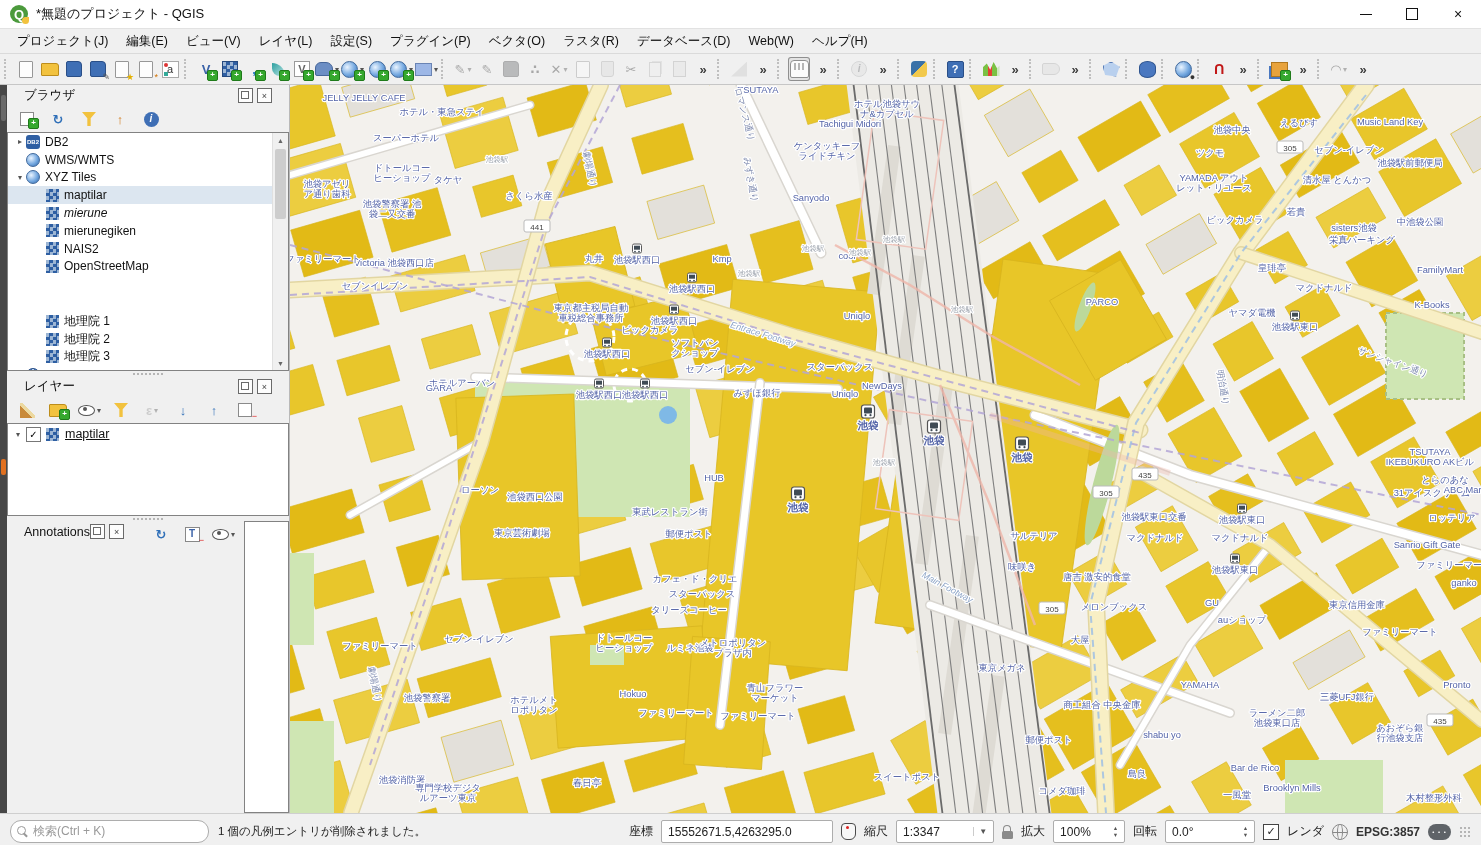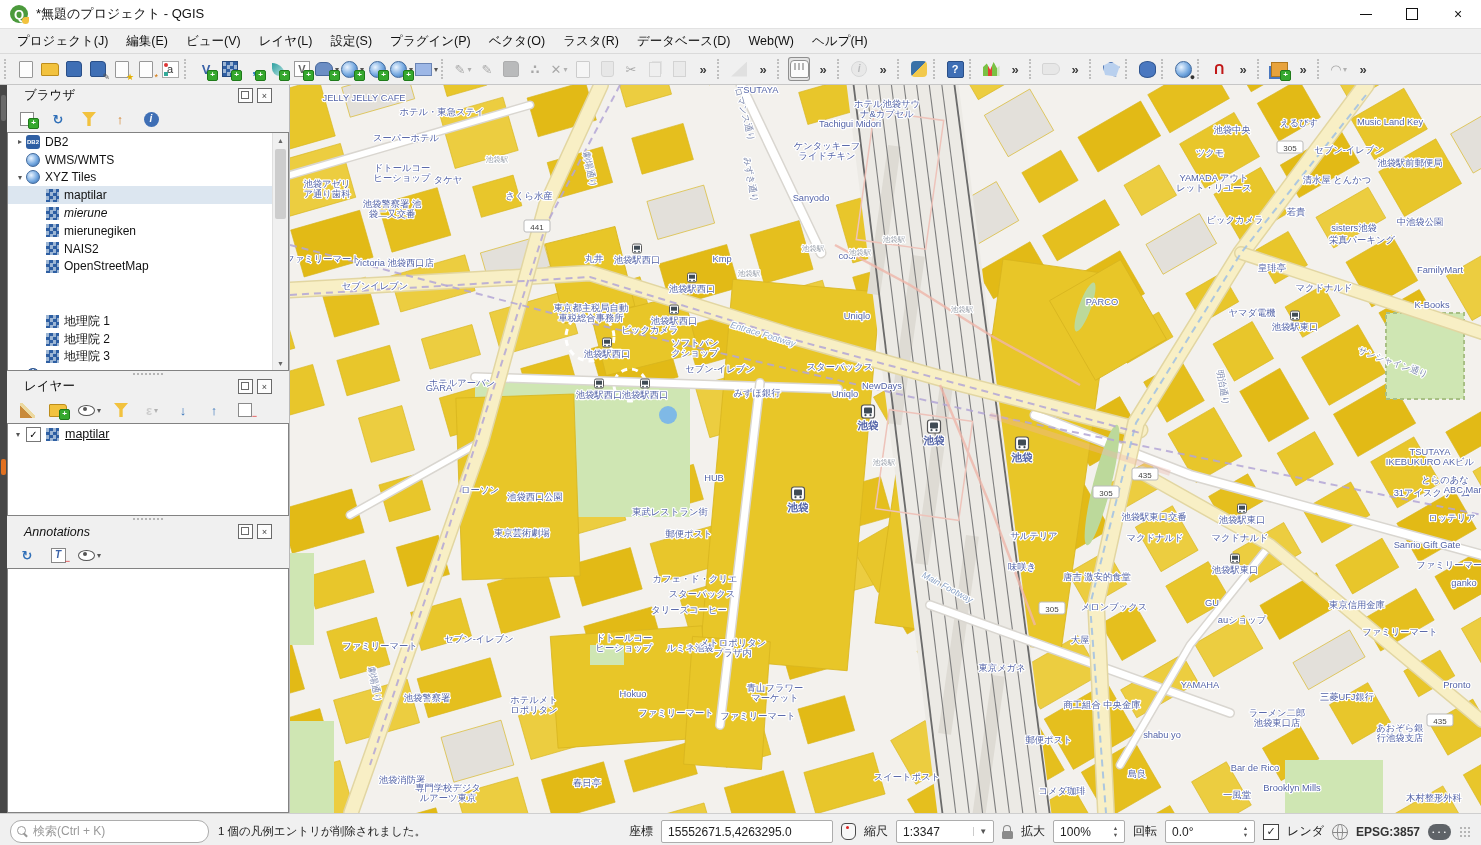--- a/index.html
+++ b/index.html
@@ -486,21 +486,21 @@
           <div id="layer-row">
             <span class="exp">▾</span>
             <span class="cbx">✓</span>
             <span class="ti tiles" style="margin-right:6px;"></span>
             <span id="layer-label">maptilar</span>
           </div>
         </div>
       </div>
       <div class="splitter"></div>
 
-      <div id="annotations-panel" style="flex:1;display:flex;flex-direction:column;font-style:italic;">
+      <div id="annotations-panel" style="flex:1;display:flex;flex-direction:row;">
         <div class="panel-header">
           <span>Annotations</span>
           <span class="ph-btns">
             <span class="phb float"></span>
             <span class="phb">×</span>
           </span>
         </div>
         <div class="panel-tools" id="annot-tools">
             <div class="tbi" style="height: 20px;">
               <span class="g plain" style="color: rgb(47, 111, 184);">↻</span>

